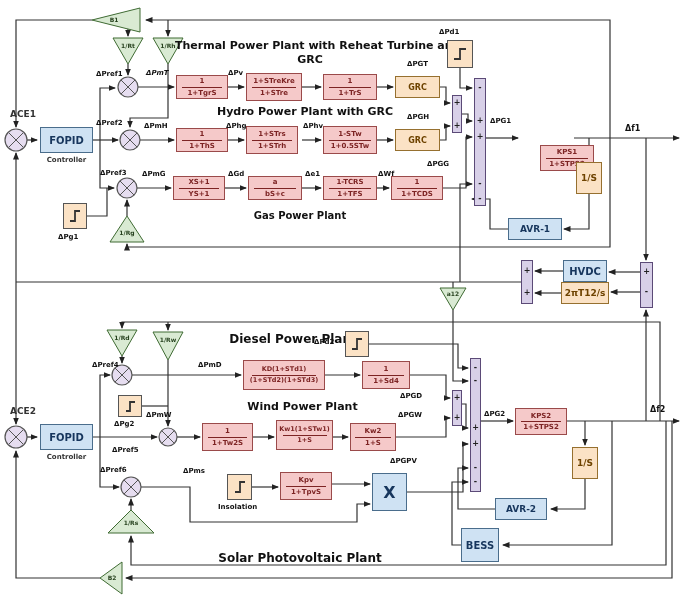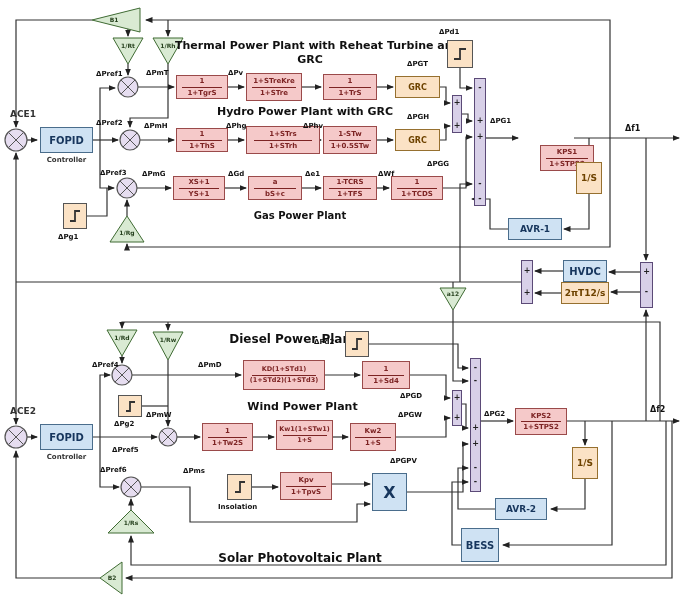--- a/index.html
+++ b/index.html
@@ -163,21 +163,21 @@
       <i></i>
       <span>1+TrS</span>
 </div>
 <div class="ob" style="left:395px;top:76px;width:45px;height:22px;">GRC</div>
 
 <div class="pb" style="left:176px;top:128px;width:52px;height:24px;">
   <span>1</span>
       <i></i>
       <span>1+ThS</span>
 </div>
-<div class="pb" style="left:246px;top:126px;width:74px;height:28px;">
+<div class="pb" style="left:246px;top:126px;width:52px;height:28px;">
   <span>1+STrs</span>
       <i></i>
       <span>1+STrh</span>
 </div>
 <div class="pb" style="left:323px;top:126px;width:54px;height:28px;">
   <span>1-STw</span>
       <i></i>
       <span>1+0.5STw</span>
 </div>
 <div class="ob" style="left:395px;top:129px;width:45px;height:22px;">GRC</div>
@@ -324,21 +324,21 @@
 <div class="tl" style="left:113px;top:229px;width:28px;">1/Rg</div>
 <div class="tl" style="left:441px;top:290px;width:24px;">a12</div>
 <div class="tl" style="left:108px;top:334px;width:28px;">1/Rd</div>
 <div class="tl" style="left:154px;top:336px;width:28px;">1/Rw</div>
 <div class="tl" style="left:117px;top:519px;width:28px;">1/Rs</div>
 <div class="tl" style="left:102px;top:574px;width:20px;">B2</div>
 
 <div class="lb" style="left:96px;top:70px;">ΔPref1</div>
 <div class="lb" style="left:96px;top:119px;">ΔPref2</div>
 <div class="lb" style="left:100px;top:169px;">ΔPref3</div>
-<div class="lb" style="left:146px;top:69px;">ΔPmT</div>
+<div class="lb" style="left:146px;top:69px;font-style:italic;">ΔPmT</div>
 <div class="lb" style="left:228px;top:69px;">ΔPv</div>
 <div class="lb" style="left:407px;top:60px;">ΔPGT</div>
 <div class="lb" style="left:144px;top:122px;">ΔPmH</div>
 <div class="lb" style="left:226px;top:122px;">ΔPhg</div>
 <div class="lb" style="left:303px;top:122px;">ΔPhv</div>
 <div class="lb" style="left:407px;top:113px;">ΔPGH</div>
 <div class="lb" style="left:142px;top:170px;">ΔPmG</div>
 <div class="lb" style="left:228px;top:170px;">ΔGd</div>
 <div class="lb" style="left:305px;top:170px;">Δe1</div>
 <div class="lb" style="left:378px;top:170px;">ΔWf</div>

